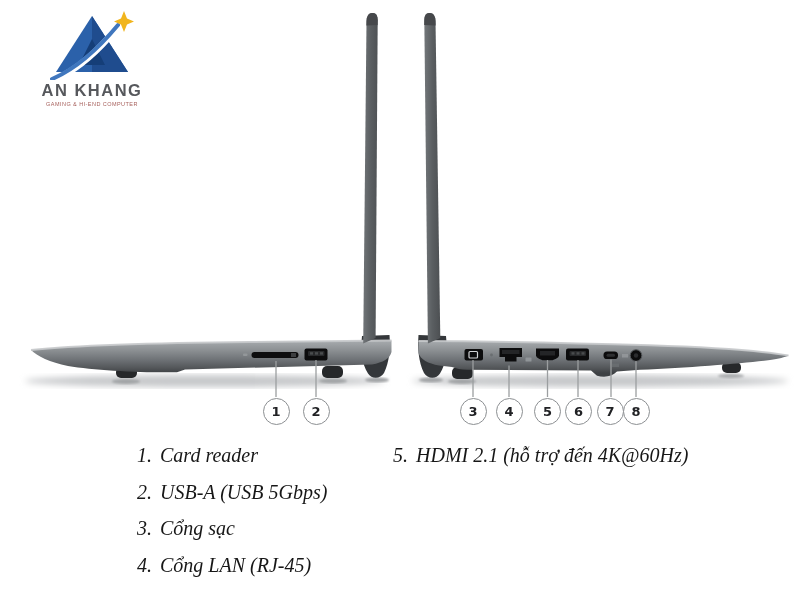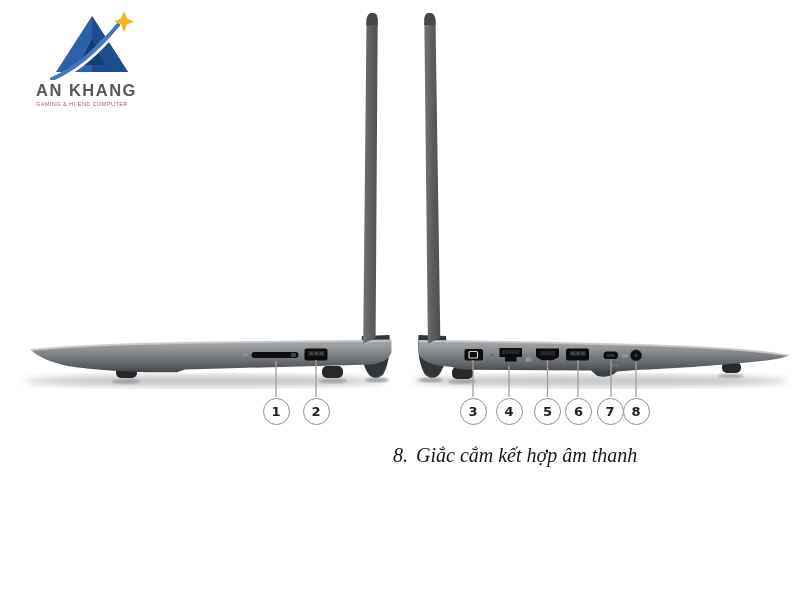--- a/index.html
+++ b/index.html
@@ -1,21 +1,21 @@
 <!DOCTYPE html>
 <html><head>
 <meta charset="utf-8">
 <style>
   html,body { margin:0; padding:0; background:#ffffff; }
   .stage {
     position:relative; width:800px; height:600px; background:#ffffff;
     overflow:hidden; font-family:"Liberation Sans", sans-serif;
   }
   
-  .logo { position:absolute; left:36px; top:10px; width:112px; }
+  .logo { position:absolute; left:36px; top:10px; width:112px; text-align:center; }
   .logo-mark { display:block; margin:0 auto; }
   .logo-brand {
     margin-top:1px; font-family:"Liberation Sans", sans-serif;
     font-weight:bold; font-size:16.5px; letter-spacing:1.5px; color:#56585c;
   }
   .logo-tagline {
     margin-top:1px; font-family:"Liberation Sans", sans-serif;
     font-size:5.5px; letter-spacing:0.45px; color:#a65f5b;
   }
   
@@ -191,17 +191,23 @@
   <div class="callout" style="left:565px; top:397.5px;">
       <span>6</span>
     </div>
   <div class="callout" style="left:596.5px; top:397.5px;">
       <span>7</span>
     </div>
   <div class="callout" style="left:622.5px; top:397.5px;">
       <span>8</span>
     </div>
 
+  <div class="legend" style="left:137px; top:444px;">
+    <div class="legend-item"><span class="num">1.</span><span>Card reader</span></div>
+    <div class="legend-item"><span class="num">2.</span><span>USB-A (USB 5Gbps)</span></div>
+    <div class="legend-item"><span class="num">3.</span><span>Cổng sạc</span></div>
+    <div class="legend-item"><span class="num">4.</span><span>Cổng LAN (RJ-45)</span></div>
+  </div>
   <div class="legend" style="left:393px; top:444px;">
-    <div class="legend-item"><span class="num">8.</span><span>Giắc cắm kết hợp âm thanh</span></div>
+    <div class="legend-item"><span class="num">5.</span><span>HDMI 2.1 (hỗ trợ đến 4K@60Hz)</span></div>
   </div>
 
 </div>
 
 </body></html>

